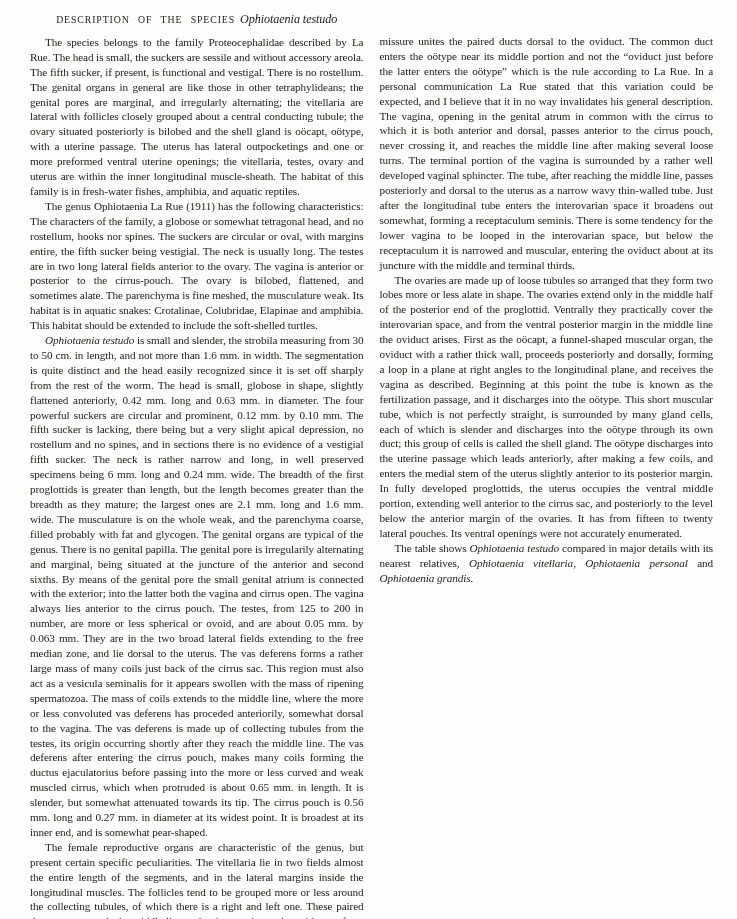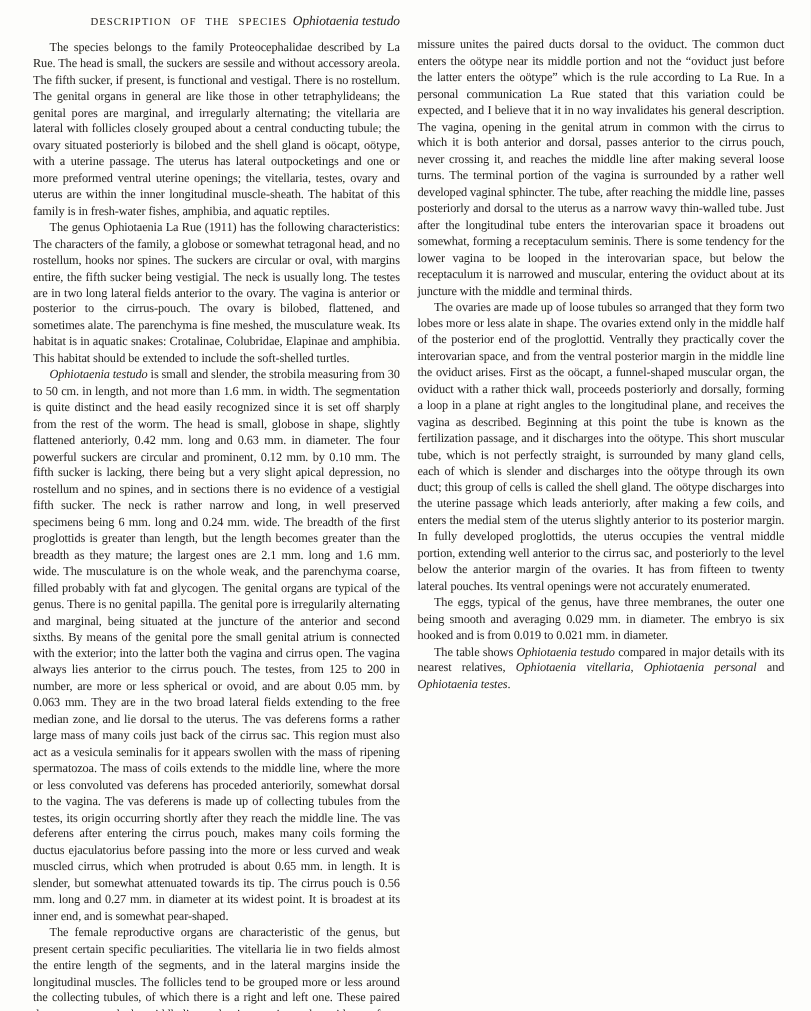--- a/index.html
+++ b/index.html
@@ -29,21 +29,21 @@
     width:334px;
     text-align:justify;
     font-size:11.2px;
     line-height:14.9px;
     letter-spacing:-0.1px;
   }
   .col-right{
     padding-top:24px;
   }
   .heading{
-    text-align:right;
+    text-align:center;
     margin:2px 0 7px 0;
     white-space:nowrap;
   }
   .heading-prefix{
     font-size:9.8px;
     letter-spacing:0.9px;
     word-spacing:5px;
   }
   .heading-species{
     font-style:italic;
@@ -69,19 +69,18 @@
           <p class="para indent"><span>The genus Ophiotaenia La Rue (1911) has the following characteristics: The characters of the family, a globose or somewhat tetragonal head, and no rostellum, hooks nor spines. The suckers are circular or oval, with margins entire, the fifth sucker being vestigial. The neck is usually long. The testes are in two long lateral fields anterior to the ovary. The vagina is anterior or posterior to the cirrus-pouch. The ovary is bilobed, flattened, and sometimes alate. The parenchyma is fine meshed, the musculature weak. Its habitat is in aquatic snakes: Crotalinae, Colubridae, Elapinae and amphibia. This habitat should be extended to include the soft-shelled turtles.</span></p>
           <p class="para indent"><span class="italic">Ophiotaenia testudo</span><span> is small and slender, the strobila measuring from 30 to 50 cm. in length, and not more than 1.6 mm. in width. The segmentation is quite distinct and the head easily recognized since it is set off sharply from the rest of the worm. The head is small, globose in shape, slightly flattened anteriorly, 0.42 mm. long and 0.63 mm. in diameter. The four powerful suckers are circular and prominent, 0.12 mm. by 0.10 mm. The fifth sucker is lacking, there being but a very slight apical depression, no rostellum and no spines, and in sections there is no evidence of a vestigial fifth sucker. The neck is rather narrow and long, in well preserved specimens being 6 mm. long and 0.24 mm. wide. The breadth of the first proglottids is greater than length, but the length becomes greater than the breadth as they mature; the largest ones are 2.1 mm. long and 1.6 mm. wide. The musculature is on the whole weak, and the parenchyma coarse, filled probably with fat and glycogen. The genital organs are typical of the genus. There is no genital papilla. The genital pore is irregularily alternating and marginal, being situated at the juncture of the anterior and second sixths. By means of the genital pore the small genital atrium is connected with the exterior; into the latter both the vagina and cirrus open. The vagina always lies anterior to the cirrus pouch. The testes, from 125 to 200 in number, are more or less spherical or ovoid, and are about 0.05 mm. by 0.063 mm. They are in the two broad lateral fields extending to the free median zone, and lie dorsal to the uterus. The vas deferens forms a rather large mass of many coils just back of the cirrus sac. This region must also act as a vesicula seminalis for it appears swollen with the mass of ripening spermatozoa. The mass of coils extends to the middle line, where the more or less convoluted vas deferens has proceded anteriorily, somewhat dorsal to the vagina. The vas deferens is made up of collecting tubules from the testes, its origin occurring shortly after they reach the middle line. The vas deferens after entering the cirrus pouch, makes many coils forming the ductus ejaculatorius before passing into the more or less curved and weak muscled cirrus, which when protruded is about 0.65 mm. in length. It is slender, but somewhat attenuated towards its tip. The cirrus pouch is 0.56 mm. long and 0.27 mm. in diameter at its widest point. It is broadest at its inner end, and is somewhat pear-shaped.</span></p>
           <p class="para indent"><span>The female reproductive organs are characteristic of the genus, but present certain specific peculiarities. The vitellaria lie in two fields almost the entire length of the segments, and in the lateral margins inside the longitudinal muscles. The follicles tend to be grouped more or less around the collecting tubules, of which there is a right and left one. These paired ducts pass towards the middle line and unite anterior to the oviduct to form the unpaired vitelline duct. Sometimes a com-</span></p>
         </div>
     </div>
 
     <div class="col col-right">
       <div>
           <p class="para"><span>missure unites the paired ducts dorsal to the oviduct. The common duct enters the oötype near its middle portion and not the “oviduct just before the latter enters the oötype” which is the rule according to La Rue. In a personal communication La Rue stated that this variation could be expected, and I believe that it in no way invalidates his general description. The vagina, opening in the genital atrum in common with the cirrus to which it is both anterior and dorsal, passes anterior to the cirrus pouch, never crossing it, and reaches the middle line after making several loose turns. The terminal portion of the vagina is surrounded by a rather well developed vaginal sphincter. The tube, after reaching the middle line, passes posteriorly and dorsal to the uterus as a narrow wavy thin-walled tube. Just after the longitudinal tube enters the interovarian space it broadens out somewhat, forming a receptaculum seminis. There is some tendency for the lower vagina to be looped in the interovarian space, but below the receptaculum it is narrowed and muscular, entering the oviduct about at its juncture with the middle and terminal thirds.</span></p>
           <p class="para indent"><span>The ovaries are made up of loose tubules so arranged that they form two lobes more or less alate in shape. The ovaries extend only in the middle half of the posterior end of the proglottid. Ventrally they practically cover the interovarian space, and from the ventral posterior margin in the middle line the oviduct arises. First as the oöcapt, a funnel-shaped muscular organ, the oviduct with a rather thick wall, proceeds posteriorly and dorsally, forming a loop in a plane at right angles to the longitudinal plane, and receives the vagina as described. Beginning at this point the tube is known as the fertilization passage, and it discharges into the oötype. This short muscular tube, which is not perfectly straight, is surrounded by many gland cells, each of which is slender and discharges into the oötype through its own duct; this group of cells is called the shell gland. The oötype discharges into the uterine passage which leads anteriorly, after making a few coils, and enters the medial stem of the uterus slightly anterior to its posterior margin. In fully developed proglottids, the uterus occupies the ventral middle portion, extending well anterior to the cirrus sac, and posteriorly to the level below the anterior margin of the ovaries. It has from fifteen to twenty lateral pouches. Its ventral openings were not accurately enumerated.</span></p>
-          <p class="para indent"><span>The eggs, typical of the genus, have three membranes, the outer one being smooth and averaging 0.029 mm. in diameter. The embryo is six hooked and is from 0.019 to 0.021 mm. in diameter.</span></p>
-          <p class="para indent"><span>The table shows </span><span class="italic">Ophiotaenia testudo</span><span> compared in major details with its nearest relatives, </span><span class="italic">Ophiotaenia vitellaria</span><span>, </span><span class="italic">Ophiotaenia personal</span><span> and </span><span class="italic">Ophiotaenia testes</span><span>.</span></p>
+          <p class="para indent"><span>The table shows </span><span class="italic">Ophiotaenia testudo</span><span> compared in major details with its nearest relatives, </span><span class="italic">Ophiotaenia vitellaria</span><span>, </span><span class="italic">Ophiotaenia personal</span><span> and </span><span class="italic">Ophiotaenia grandis</span><span>.</span></p>
         </div>
     </div>
 
   </div>
 </div>
 
 </body></html>

